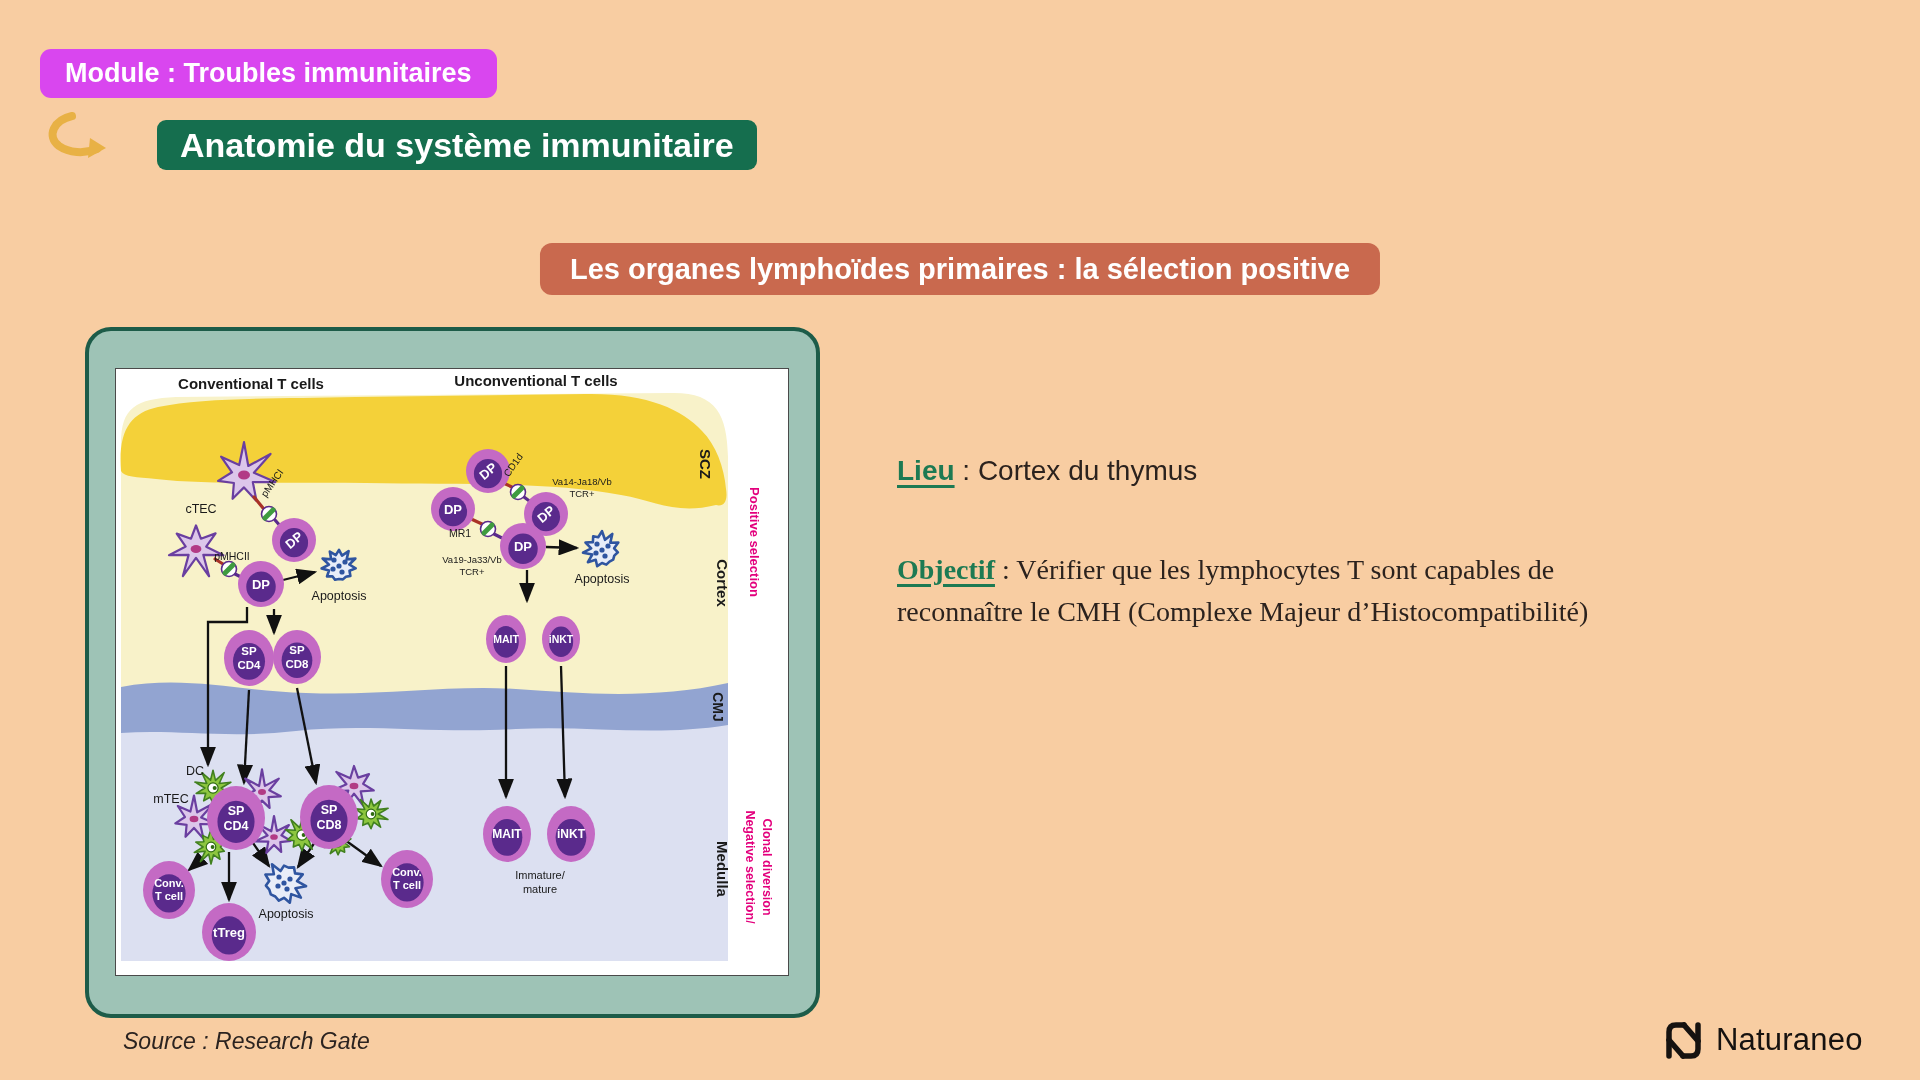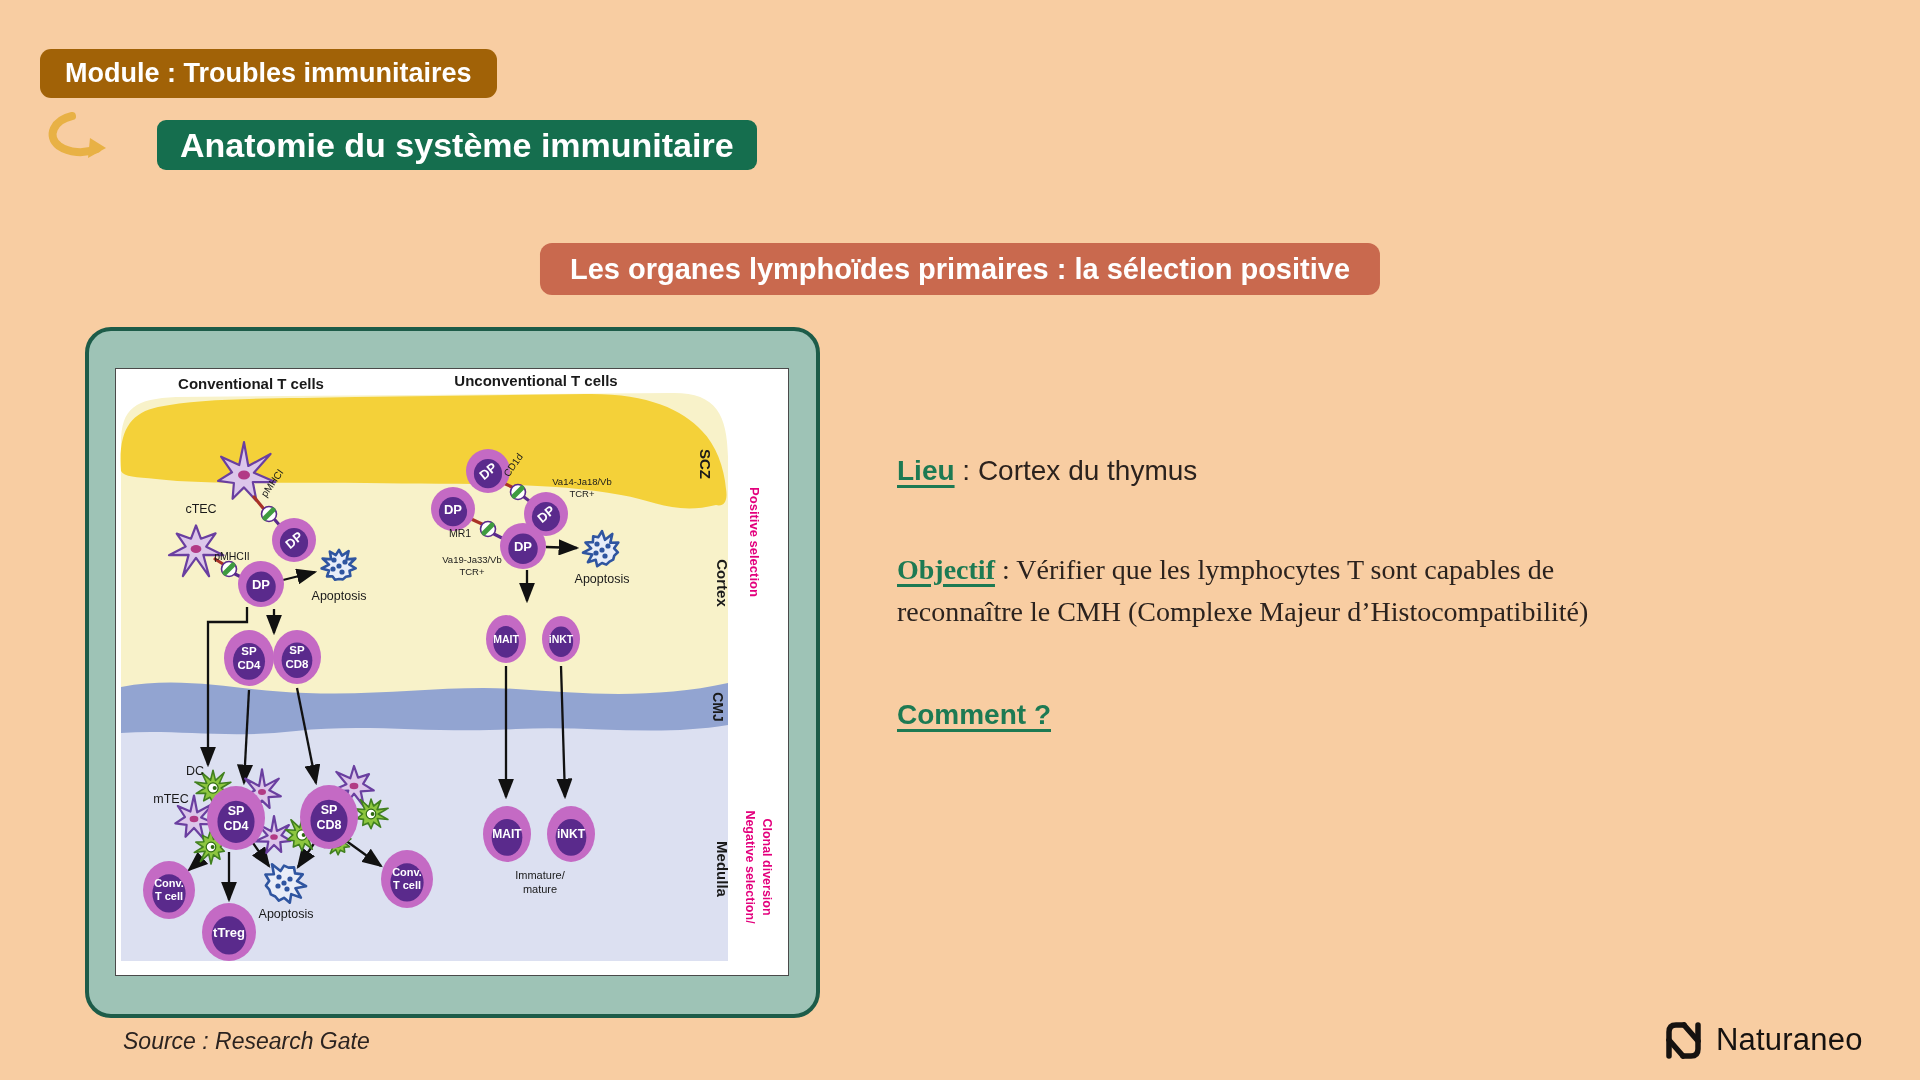--- a/index.html
+++ b/index.html
@@ -1,19 +1,19 @@
 <!DOCTYPE html>
 <html><head>
 <meta charset="utf-8">
 <style>
   html,body{margin:0;padding:0;background:#e8e8e8;}
   .stage{position:relative;width:1920px;height:1080px;background:#f8cda2;
          font-family:"Liberation Sans",sans-serif;overflow:hidden;}
   .badge{position:absolute;display:flex;align-items:center;color:#fff;font-weight:bold;white-space:nowrap;}
-  .badge-module{left:40px;top:49px;height:49px;background:#a16207;border-radius:11px;padding:0 25px;font-size:27px;}
+  .badge-module{left:40px;top:49px;height:49px;background:#d946ef;border-radius:11px;padding:0 25px;font-size:27px;}
   .badge-sub{left:157px;top:120px;height:50px;background:#156e4e;border-radius:9px;padding:0 23px;font-size:34px;}
   .badge-title{left:50%;transform:translateX(-50%);top:243px;height:52px;background:#c9694e;border-radius:12px;padding:0 30px;font-size:29px;}
   .arrow-icon{position:absolute;left:42px;top:108px;width:74px;height:60px;}
   .frame{position:absolute;left:85px;top:327px;width:735px;height:691px;background:#9ec3b6;
          border:4px solid #1d5c49;border-radius:26px;box-sizing:border-box;}
   .diagram-wrap{position:absolute;left:26px;top:37px;width:674px;height:608px;background:#fff;border:1px solid #4a4a4a;box-sizing:border-box;}
   .diagram-wrap svg{display:block;width:672px;height:606px;}
   .source{position:absolute;left:123px;top:1028px;font-style:italic;font-size:23px;color:#2b2320;}
   .panel{position:absolute;left:897px;top:450px;width:945px;font-size:28px;color:#2b221e;line-height:1.52;}
   .pblock{margin-bottom:0;}
@@ -294,23 +294,20 @@
 
   <div class="source">Source : Research Gate</div>
 
   <div class="panel">
     <div class="pblock mb-lieu">
       <span class="glabel">Lieu</span><span> : Cortex du thymus</span>
     </div>
     <div class="pblock mb-obj">
       <span class="glabel">Objectif</span><span id="objectif-text"> : Vérifier que les lymphocytes T sont capables de<br>reconnaître le CMH (Complexe Majeur d’Histocompatibilité)</span>
     </div>
-    <div class="pblock">
-      <span class="glabel">Comment ?</span>
-    </div>
   </div>
 
   <div class="logo">
     <svg width="52" height="52" viewBox="0 0 52 52">
       <g fill="none" stroke="#161210" stroke-width="5.5" stroke-linecap="round" stroke-linejoin="round">
         <path d="M13,42 L13,18 Q13,11 20,11 L28,11"></path>
         <path d="M28,11 L42,27"></path>
         <path d="M42,11 L42,35 Q42,42 35,42 L27,42"></path>
         <path d="M27,42 L13,26"></path>
       </g>

